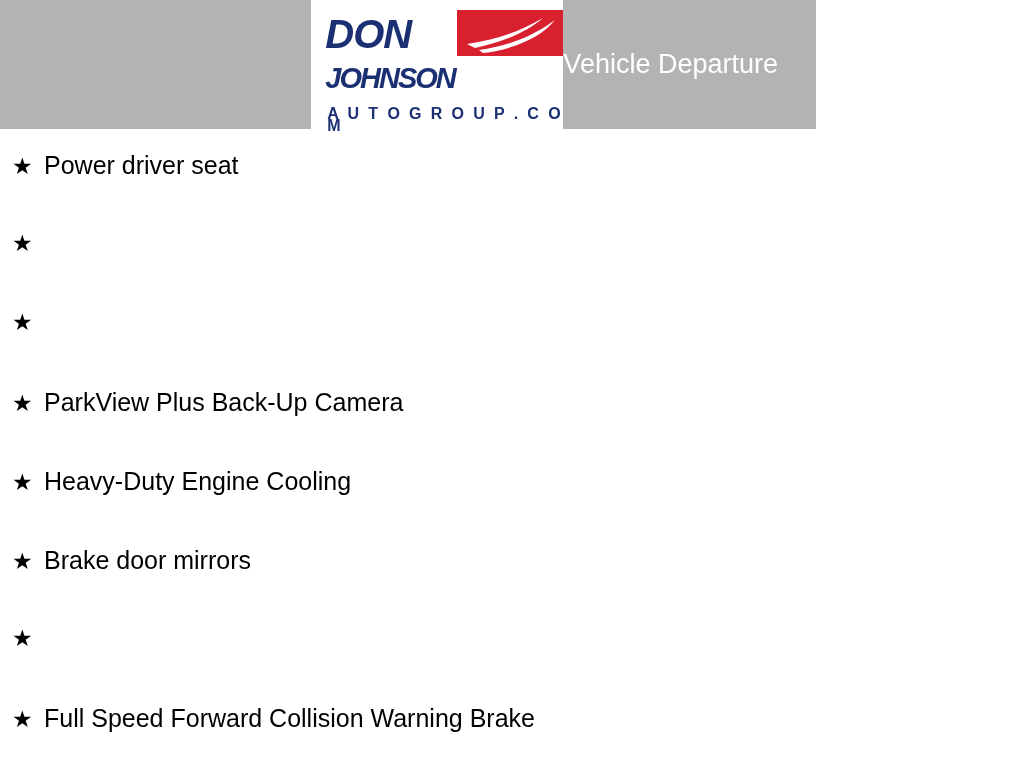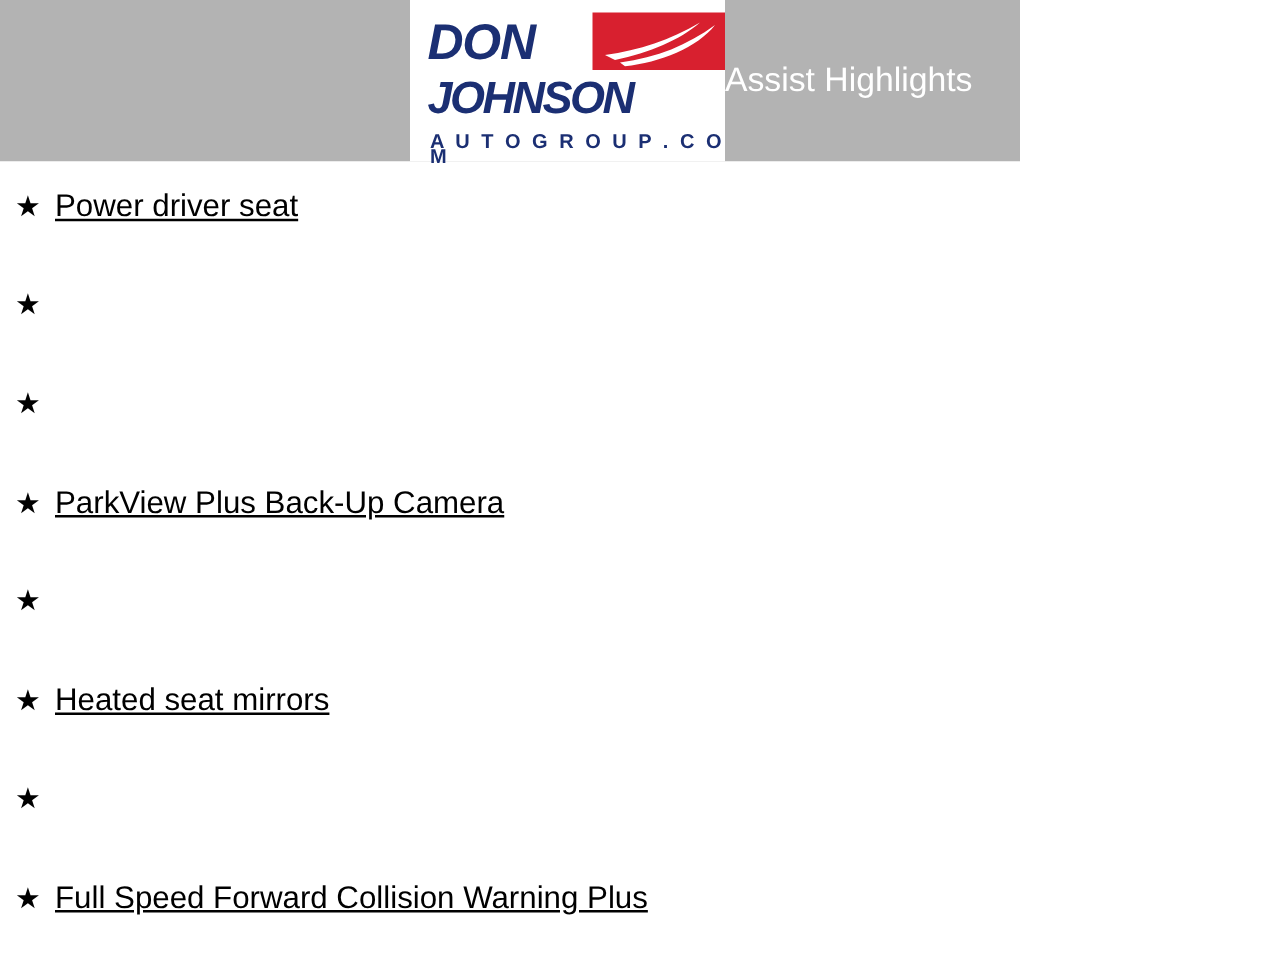--- a/index.html
+++ b/index.html
@@ -54,21 +54,21 @@
     color: #1b2f73;
     line-height: 40px;
     font-style: italic;
   }
   .logo-johnson {
     position: absolute;
     left: 0px;
     top: 50px;
     font-family: "Liberation Sans", sans-serif;
     font-weight: bold;
-    font-size: 36px;
+    font-size: 29px;
     letter-spacing: -2px;
     color: #1b2f73;
     line-height: 40px;
     font-style: italic;
   }
   .logo-swoosh {
     position: absolute;
     left: 132px;
     top: 2px;
     width: 106px;
@@ -122,21 +122,20 @@
     font-size: 23px;
     line-height: 23px;
     color: #000000;
     text-align: left;
   }
   .feature-text {
     font-size: 25px;
     line-height: 25px;
     color: #000000;
     white-space: nowrap;
-    text-decoration: underline;
   }
 </style>
 </head>
 <body>
 
 <div class="page">
 
   <div class="header">
 
     <div class="logo">
@@ -146,49 +145,50 @@
             <path d="M10 34 C 38 30, 62 22, 86 8 C 70 22, 46 32, 18 38 Z" fill="#ffffff"></path>
             <path d="M22 40 C 52 36, 76 26, 98 10 C 84 28, 54 40, 26 43 Z" fill="#ffffff"></path>
           </svg>
         </div>
         <div class="logo-don">DON</div>
         <div class="logo-johnson">JOHNSON</div>
         <div class="logo-tagline">A U T O  G R O U P . C O M</div>
       </div>
     </div>
 
-    <div class="header-title">Assist Highlights</div>
+    <div class="header-title">Vehicle Departure</div>
   </div>
 
   <div class="content">
     <ul class="feature-list">
       <li class="feature-item">
         <span class="bullet-star">★</span>
         <span class="feature-text">Power driver seat</span>
       </li>
       <li class="feature-item">
         <span class="bullet-star">★</span>
       </li>
       <li class="feature-item">
         <span class="bullet-star">★</span>
       </li>
       <li class="feature-item">
         <span class="bullet-star">★</span>
         <span class="feature-text">ParkView Plus Back-Up Camera</span>
       </li>
       <li class="feature-item">
         <span class="bullet-star">★</span>
+        <span class="feature-text">Heavy-Duty Engine Cooling</span>
       </li>
       <li class="feature-item">
         <span class="bullet-star">★</span>
-        <span class="feature-text">Heated seat mirrors</span>
+        <span class="feature-text">Brake door mirrors</span>
       </li>
       <li class="feature-item">
         <span class="bullet-star">★</span>
       </li>
       <li class="feature-item">
         <span class="bullet-star">★</span>
-        <span class="feature-text">Full Speed Forward Collision Warning Plus</span>
+        <span class="feature-text">Full Speed Forward Collision Warning Brake</span>
       </li>
     </ul>
   </div>
 
 </div>
 
 </body></html>

